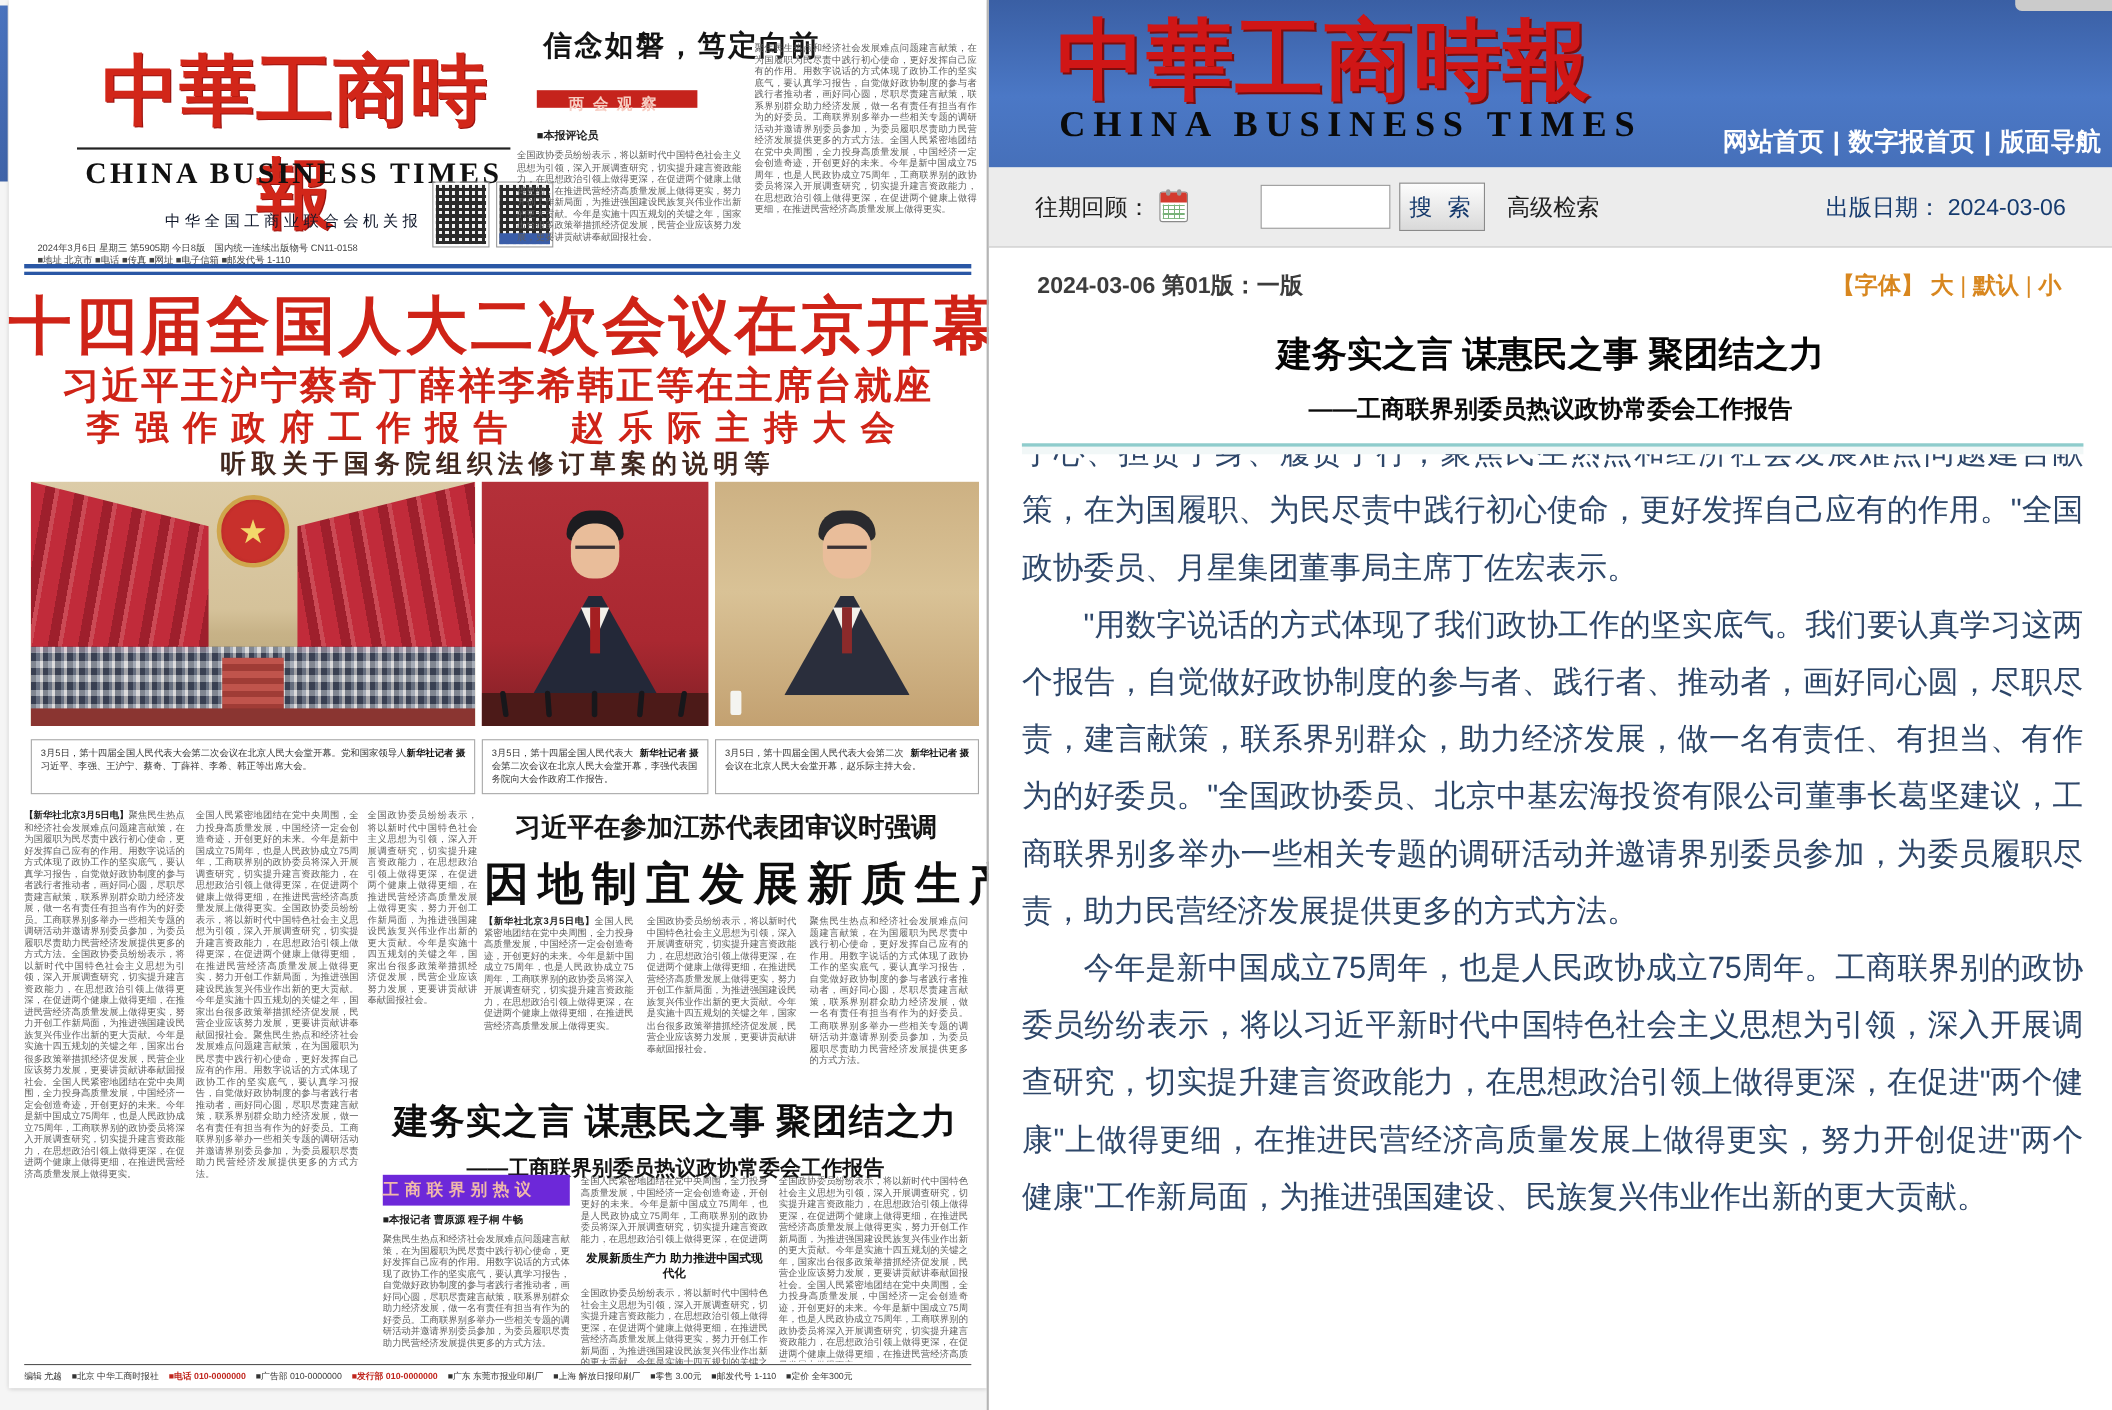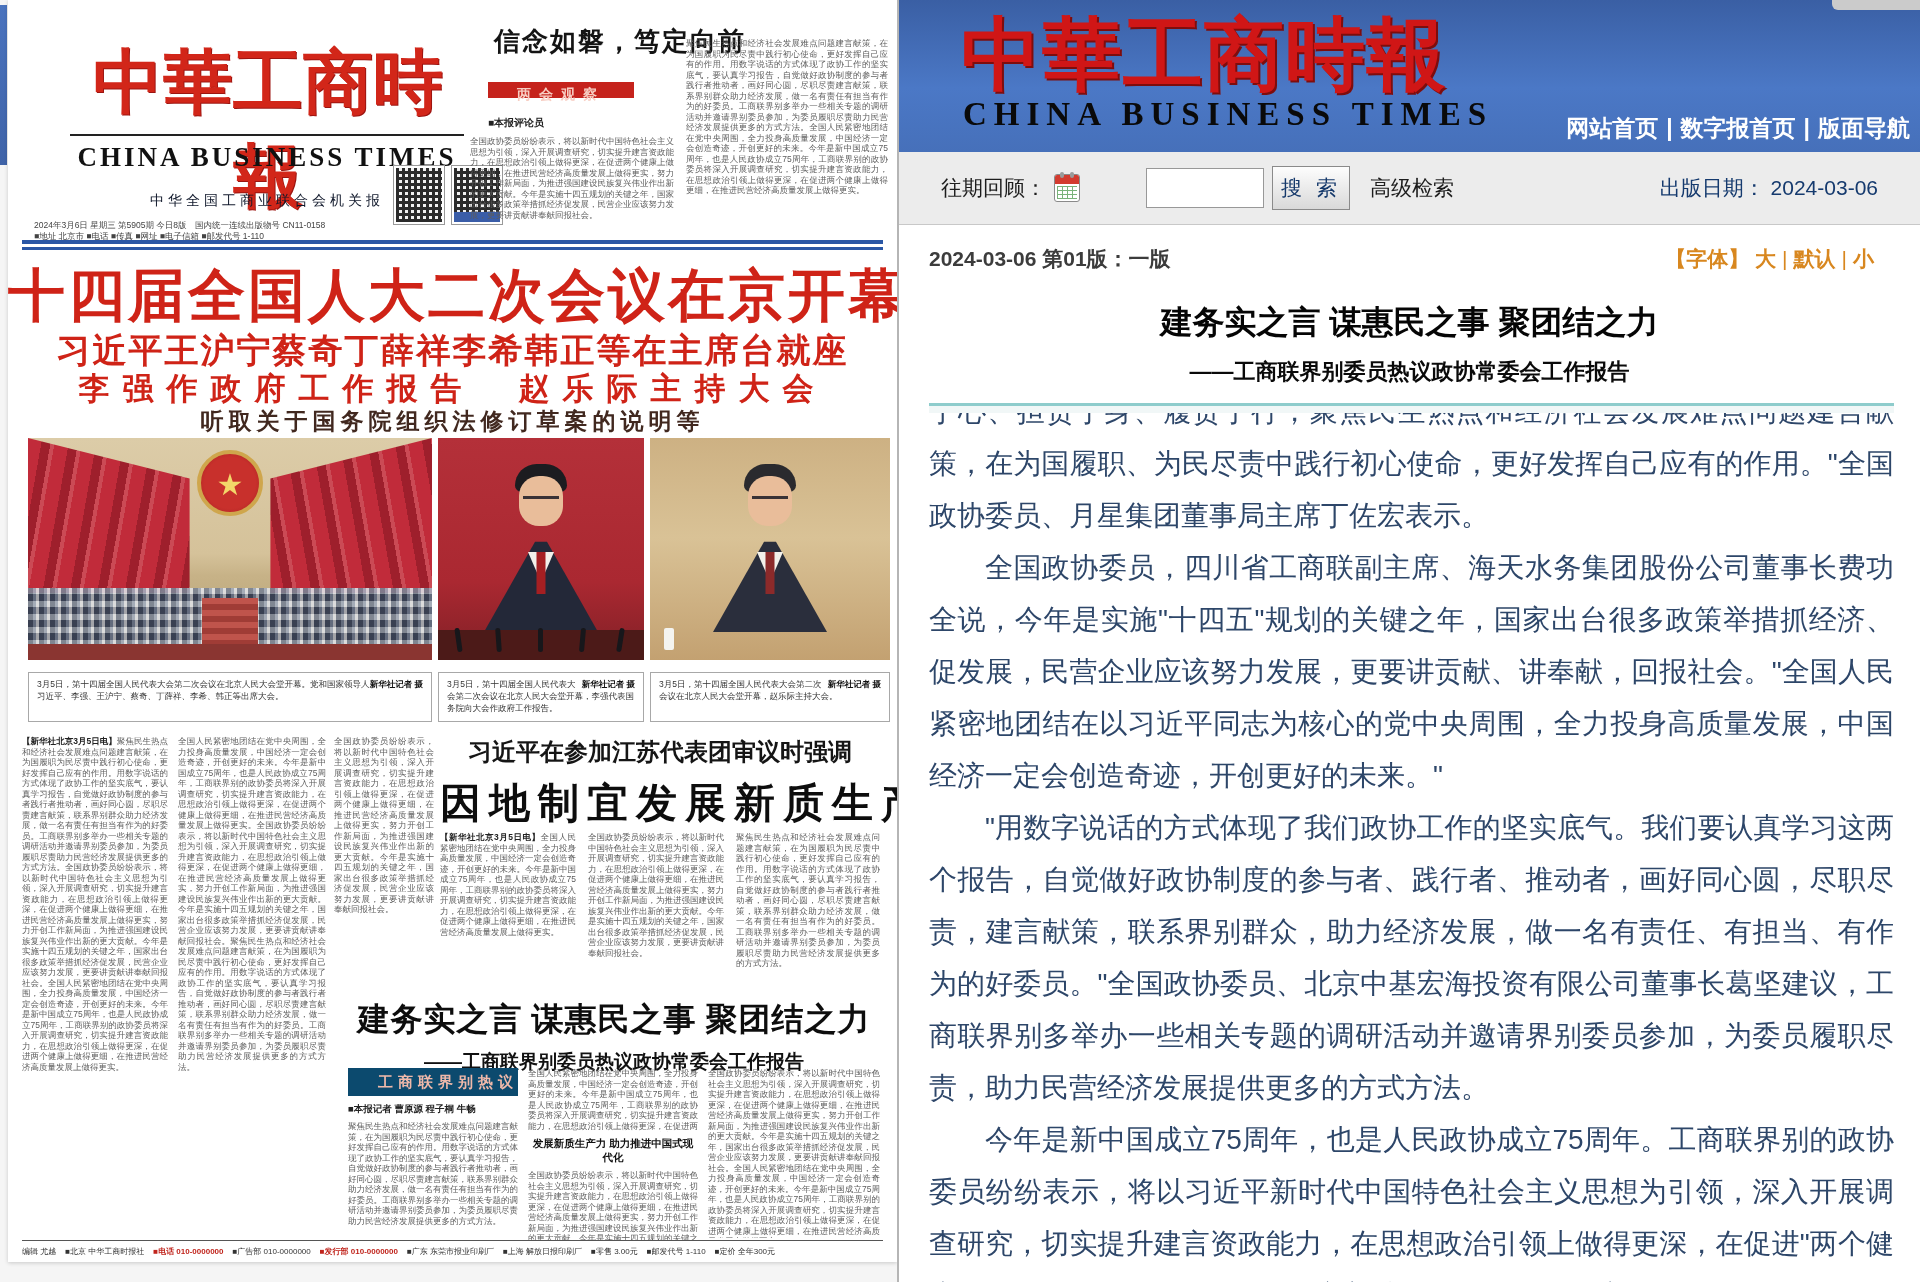--- a/index.html
+++ b/index.html
@@ -65,21 +65,21 @@
   .mid-head{margin-top:8px;text-align:center;font-family:"Liberation Serif",serif;font-size:41px;font-weight:900;color:#0d0d0d;letter-spacing:8px;white-space:nowrap;}
   .mid-cols{position:absolute;left:0;top:96px;width:440px;height:164px;}
   .mc{position:absolute;top:0;height:164px;}
   .mc1{left:0;width:136px;} .mc2{left:148px;width:136px;} .mc3{left:296px;width:144px;}
   .bottom{position:absolute;left:340px;top:998px;width:532px;height:242px;}
   .bt-head{text-align:center;font-family:"Liberation Serif",serif;font-size:32px;font-weight:900;color:#0d0d0d;letter-spacing:1px;white-space:nowrap;}
   .bt-sub{margin-top:7px;text-align:center;font-size:19px;font-weight:700;color:#111;}
   .bt-band{position:absolute;left:0;top:70px;width:532px;height:170px;}
   .bc{position:absolute;top:0;height:170px;}
   .bcA{left:0;width:170px;} .bcB{left:180px;width:170px;} .bcC{left:360px;width:172px;}
-  .banner{height:28px;background:#0c4a6e;color:#f0b9aa;font-size:15px;font-weight:700;letter-spacing:5px;text-align:right;line-height:28px;}
+  .banner{height:28px;background:#6d28d9;color:#f0b9aa;font-size:15px;font-weight:700;letter-spacing:5px;text-align:left;line-height:28px;}
   .bt-byline{margin:7px 0 5px;font-size:9.5px;font-weight:700;color:#222;}
   .bt-subhead{font-size:10.5px;font-weight:700;color:#111;text-align:center;margin:5px 0;}
   .np-footer{position:absolute;left:14px;right:14px;top:1246px;font-size:8px;color:#333;white-space:nowrap;overflow:hidden;}
   .np-footer span{margin-right:9px;}
   .np-footer .red{color:#c0241c;font-weight:bold;}
   .np-footline{position:absolute;left:14px;right:14px;top:1240px;height:1px;background:#555;}
 
   
   .vdivider{position:absolute;left:897px;top:0;width:2px;height:1282px;background:#b5b5b5;}
   .site{position:absolute;left:899px;top:0;width:1021px;height:1282px;background:#fff;}
@@ -94,21 +94,21 @@
   .toolbar{display:flex;align-items:center;height:73px;background:#ececec;border-bottom:1px solid #c8c8c8;padding-left:42px;font-size:21px;color:#1d1d1d;}
   .cal{position:relative;width:26px;height:28px;margin-left:8px;border:1px solid #8a8a8a;border-radius:3px;background:#fff;cursor:pointer;}
   .cal-top{position:absolute;left:0;top:0;width:100%;height:9px;background:#d33b2f;border-radius:2px 2px 0 0;}
   .cal-top::before,.cal-top::after{content:"";position:absolute;top:-3px;width:4px;height:6px;background:#9a9a9a;border-radius:2px;}
   .cal-top::before{left:5px;} .cal-top::after{right:5px;}
   .cal-body{position:absolute;left:2px;top:11px;right:2px;bottom:2px;background-image:repeating-linear-gradient(90deg,#79b279 0 1px,transparent 1px 5px),repeating-linear-gradient(0deg,#79b279 0 1px,transparent 1px 4px);}
   .search-input{margin-left:66px;width:118px;height:40px;border:1px solid #989898;background:#fff;font-size:20px;padding:0 6px;}
   .search-btn{margin-left:8px;width:78px;height:44px;border:1px solid #8a8a8a;background:linear-gradient(180deg,#fdfdfd,#d9d9d9);font-size:21px;letter-spacing:4px;color:#15396b;cursor:pointer;font-family:inherit;}
   .advanced{margin-left:20px;cursor:pointer;}
   .pubdate{margin-left:auto;margin-right:42px;color:#153a6e;}
-  .meta-row{display:flex;justify-content:space-between;align-items:baseline;padding:20px 46px 0 30px;}
+  .meta-row{display:flex;justify-content:space-between;align-items:baseline;padding:20px 46px 0 44px;}
   .edition{font-size:21px;font-weight:700;color:#3c3c3c;}
   .font-controls{font-size:21px;color:#d8871f;font-weight:700;}
   .font-controls .sep{margin:0 6px;font-weight:400;}
   .font-controls .opt{cursor:pointer;}
   .art-title{margin-top:28px;text-align:center;font-size:32px;font-weight:700;color:#050505;}
   .art-sub{margin-top:12px;text-align:center;font-size:22px;font-weight:700;color:#0a0a0a;}
   .art-byline{margin-top:16px;text-align:center;font-size:19px;color:#4c4c4c;}
   .art-divider{margin:16px 26px 0 30px;height:10px;border-top:3px solid #8ecccc;background:#f1f7f7;}
   .art-body{margin:0 26px 0 30px;overflow:hidden;font-size:28px;line-height:52px;color:#2d4669;text-align:justify;}
   .art-body p{margin:0;text-indent:2em;}
@@ -254,19 +254,18 @@
         <span class="opt">大</span><span class="sep">|</span><span class="opt">默认</span><span class="sep">|</span><span class="opt">小</span>
       </span>
     </div>
 
     <div class="art-title">建务实之言 谋惠民之事 聚团结之力</div>
     <div class="art-sub">——工商联界别委员热议政协常委会工作报告</div>
     <div class="art-divider"></div>
 
     <div class="art-body">
       <p class="cont">于心、担责于身、履责于行，聚焦民生热点和经济社会发展难点问题建言献策，在为国履职、为民尽责中践行初心使命，更好发挥自己应有的作用。"全国政协委员、月星集团董事局主席丁佐宏表示。</p>
-      <p>全国政协委员，四川省工商联副主席、海天水务集团股份公司董事长费功全说，今年是实施"十四五"规划的关键之年，国家出台很多政策举措抓经济、促发展，民营企业应该努力发展，更要讲贡献、讲奉献，回报社会。"全国人民紧密地团结在以习近平同志为核心的党中央周围，全力投身高质量发展，中国经济一定会创造奇迹，开创更好的未来。"</p>
       <p>"用数字说话的方式体现了我们政协工作的坚实底气。我们要认真学习这两个报告，自觉做好政协制度的参与者、践行者、推动者，画好同心圆，尽职尽责，建言献策，联系界别群众，助力经济发展，做一名有责任、有担当、有作为的好委员。"全国政协委员、北京中基宏海投资有限公司董事长葛坚建议，工商联界别多举办一些相关专题的调研活动并邀请界别委员参加，为委员履职尽责，助力民营经济发展提供更多的方式方法。</p>
       <p>今年是新中国成立75周年，也是人民政协成立75周年。工商联界别的政协委员纷纷表示，将以习近平新时代中国特色社会主义思想为引领，深入开展调查研究，切实提升建言资政能力，在思想政治引领上做得更深，在促进"两个健康"上做得更细，在推进民营经济高质量发展上做得更实，努力开创促进"两个健康"工作新局面，为推进强国建设、民族复兴伟业作出新的更大贡献。</p>
     </div>
   </div>
 
 </div>
 
 </body></html>

